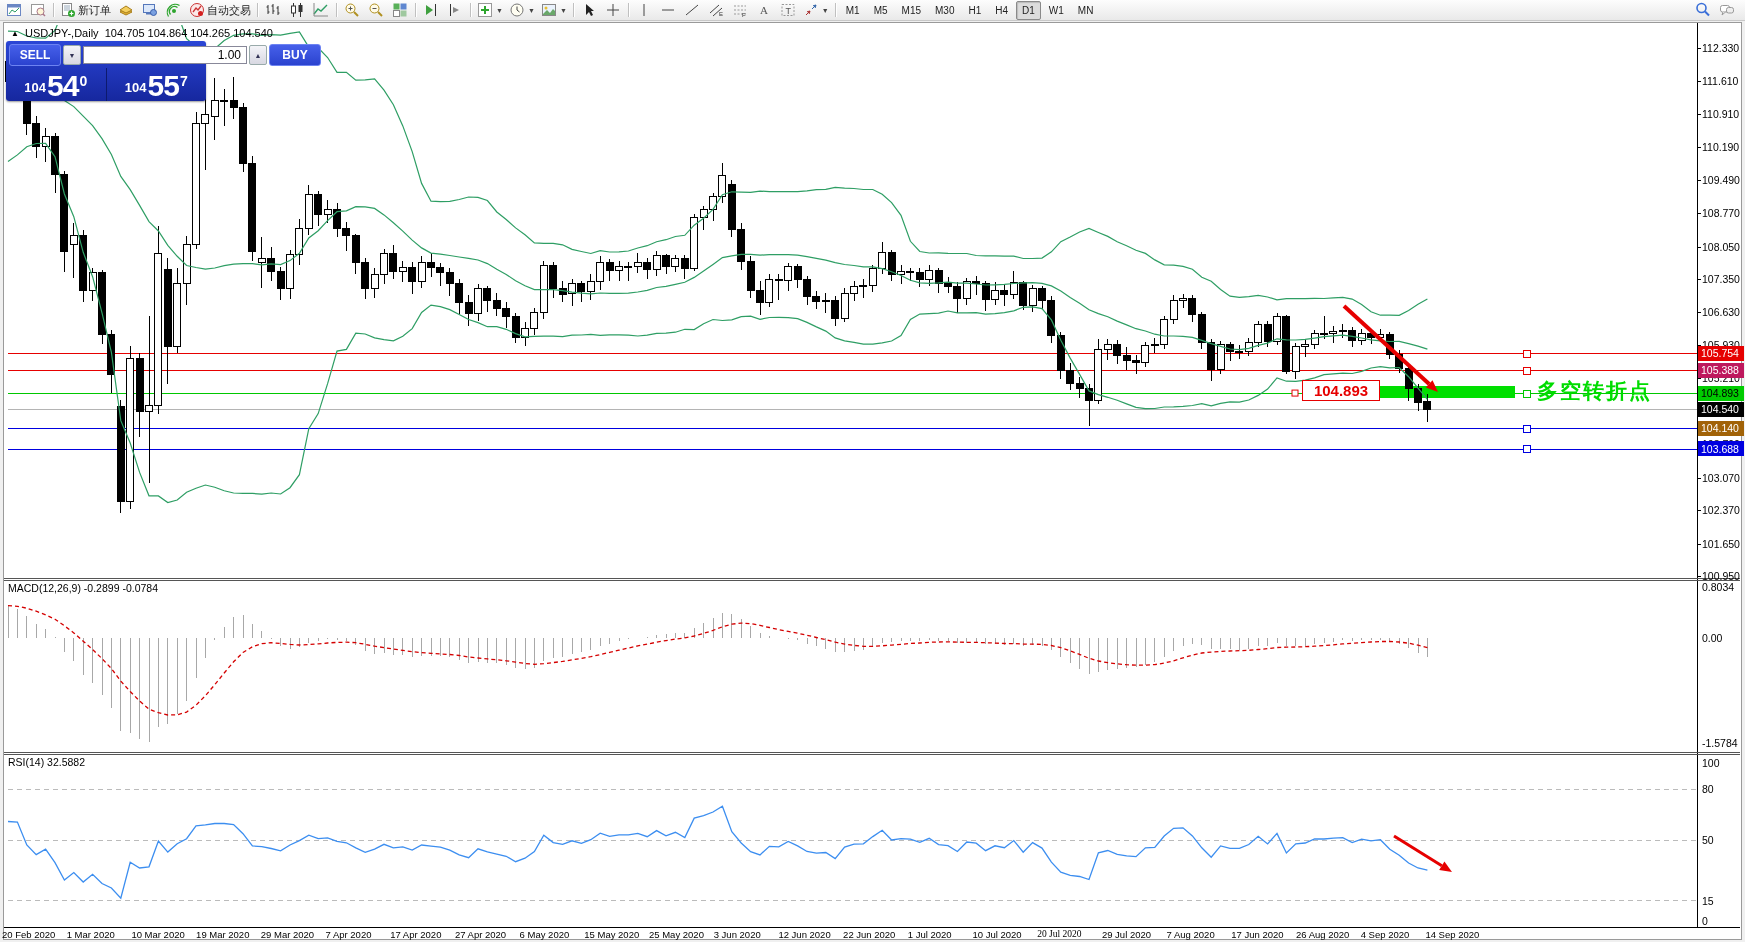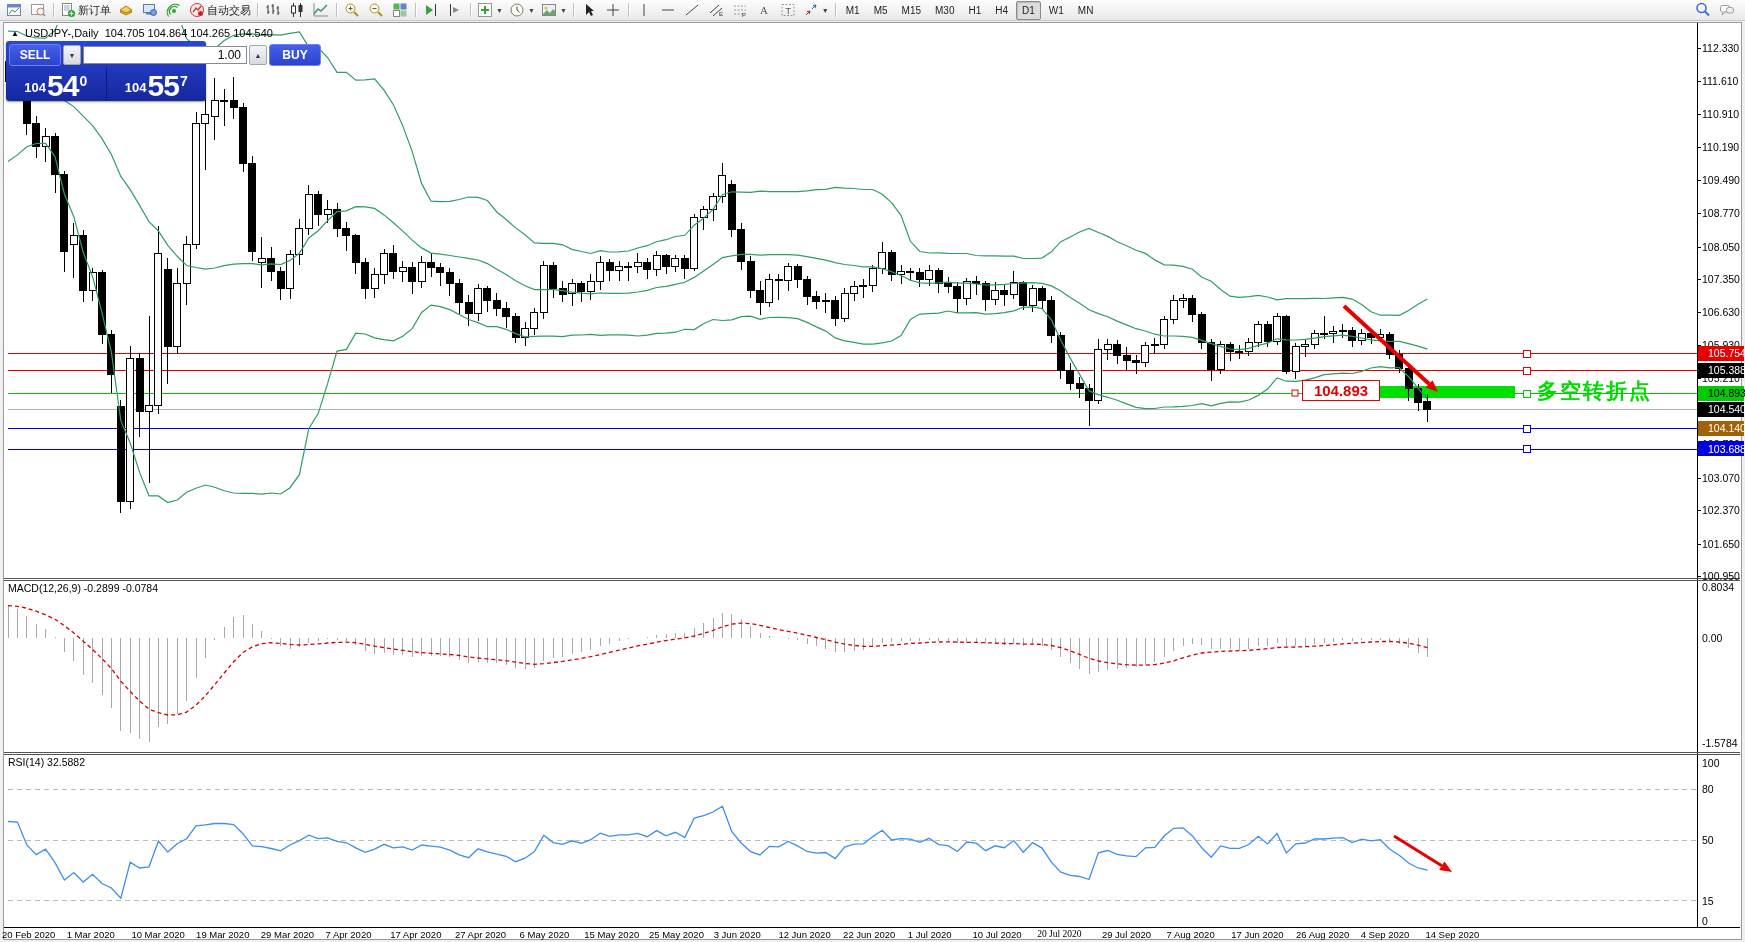--- a/index.html
+++ b/index.html
@@ -39,21 +39,21 @@
     font-size:12px;text-align:right;padding-right:5px;box-sizing:border-box;font-family:"Liberation Sans",sans-serif;}
   #trade .row2{display:flex;height:33px;color:#fff;}
   .half{flex:1;display:flex;align-items:flex-end;justify-content:center;padding-bottom:2px;}
   .half.l{border-right:1px solid #0d1a6e;}
   .p-sm{font-size:13px;font-weight:bold;margin:0 1px 4px 0;}
   .p-big{font-size:30px;font-weight:bold;line-height:26px;letter-spacing:-1px;}
   .p-sup{font-size:14px;font-weight:bold;margin:0 0 10px 1px;}
   
   .ptick{position:absolute;left:1702px;width:42px;font-size:10.5px;color:#000;z-index:2;}
   .pflag{position:absolute;left:1698px;width:46px;height:15px;font-size:10.5px;z-index:3;
-    display:flex;align-items:center;padding-left:10px;box-sizing:border-box;}
+    display:flex;align-items:center;padding-left:3px;box-sizing:border-box;}
   .dlab{position:absolute;top:929px;font-size:9.5px;color:#000;white-space:nowrap;z-index:2;}
   .indlab{font-size:10.5px;color:#000;z-index:2;white-space:pre;}
   .mtick{position:absolute;left:1702px;width:42px;font-size:10.5px;color:#000;z-index:2;}
   
   #flag104893{left:1302px;top:380px;width:76px;height:19px;border:1px solid #e60000;
     color:#e60000;font-size:15px;font-weight:bold;background:#fff;z-index:3;
     display:flex;align-items:center;justify-content:center;}
   #zone-text{left:1537px;top:377px;font-size:21px;font-weight:bold;color:#00dc00;z-index:3;
     white-space:nowrap;letter-spacing:2px;}
 </style>
@@ -856,21 +856,21 @@
       <div class="ptick" style="top: 306.48px;">106.630</div>
       <div class="ptick" style="top: 338.96px;">105.930</div>
       <div class="ptick" style="top: 372.368px;">105.210</div>
       <div class="ptick" style="top: 405.776px;">104.490</div>
       <div class="ptick" style="top: 438.256px;">103.790</div>
       <div class="ptick" style="top: 471.664px;">103.070</div>
       <div class="ptick" style="top: 504.144px;">102.370</div>
       <div class="ptick" style="top: 537.552px;">101.650</div>
       <div class="ptick" style="top: 570.032px;">100.950</div>
       <div class="pflag" style="top: 345.626px; background: rgb(230, 0, 0); color: rgb(255, 255, 255);">105.754</div>
-      <div class="pflag" style="top: 362.609px; background: #000000; color: rgb(255, 255, 255);">105.388</div>
+      <div class="pflag" style="top: 362.609px; background: #be185d; color: rgb(255, 255, 255);">105.388</div>
       <div class="pflag" style="top: 385.577px; background: rgb(0, 204, 0); color: rgb(0, 0, 0);">104.893</div>
       <div class="pflag" style="top: 401.956px; background: rgb(0, 0, 0); color: rgb(255, 255, 255);">104.540</div>
       <div class="pflag" style="top: 420.516px; background: #a16207; color: rgb(255, 255, 255);">104.140</div>
       <div class="pflag" style="top: 441.489px; background: rgb(0, 0, 224); color: rgb(255, 255, 255);">103.688</div>
       <div class="dlab" style="left: 2px;">20 Feb 2020</div>
       <div class="dlab" style="left: 66.7px;">1 Mar 2020</div>
       <div class="dlab" style="left: 131.4px;">10 Mar 2020</div>
       <div class="dlab" style="left: 196.1px;">19 Mar 2020</div>
       <div class="dlab" style="left: 260.8px;">29 Mar 2020</div>
       <div class="dlab" style="left: 325.5px;">7 Apr 2020</div>

